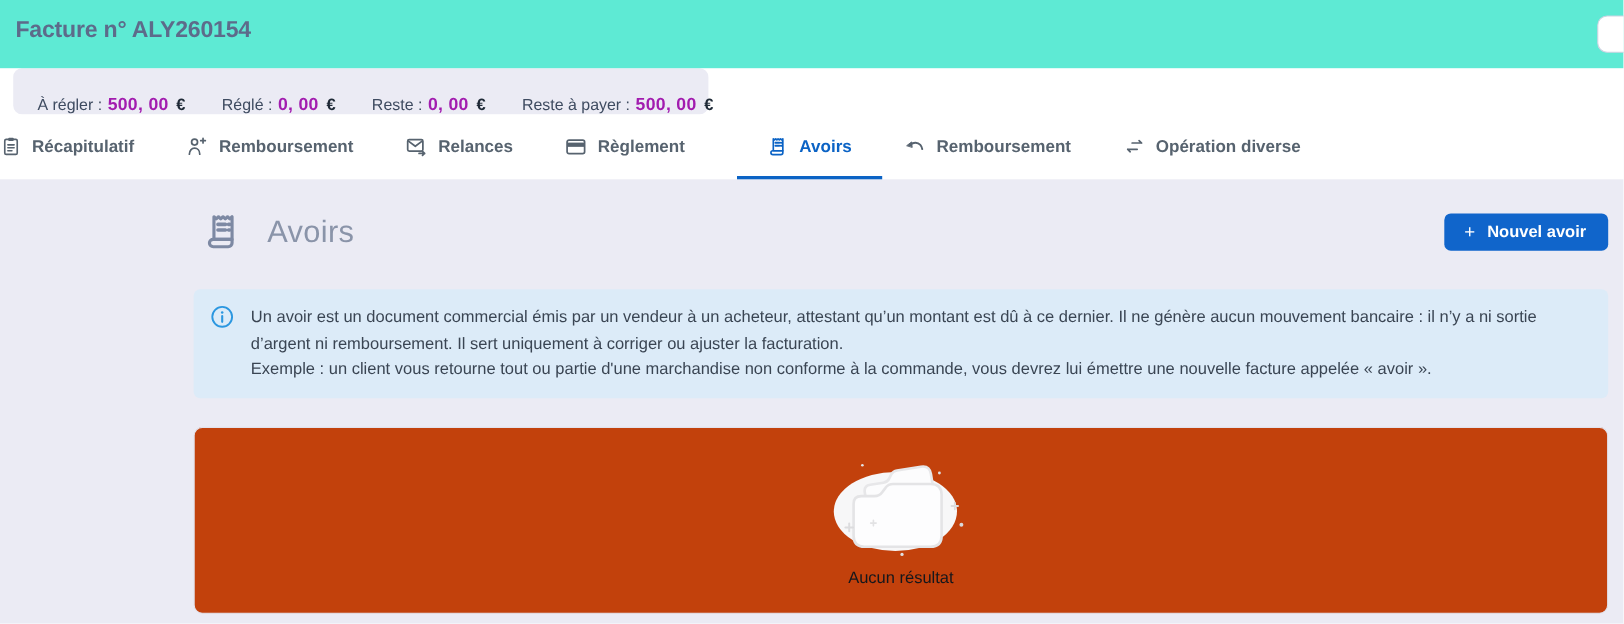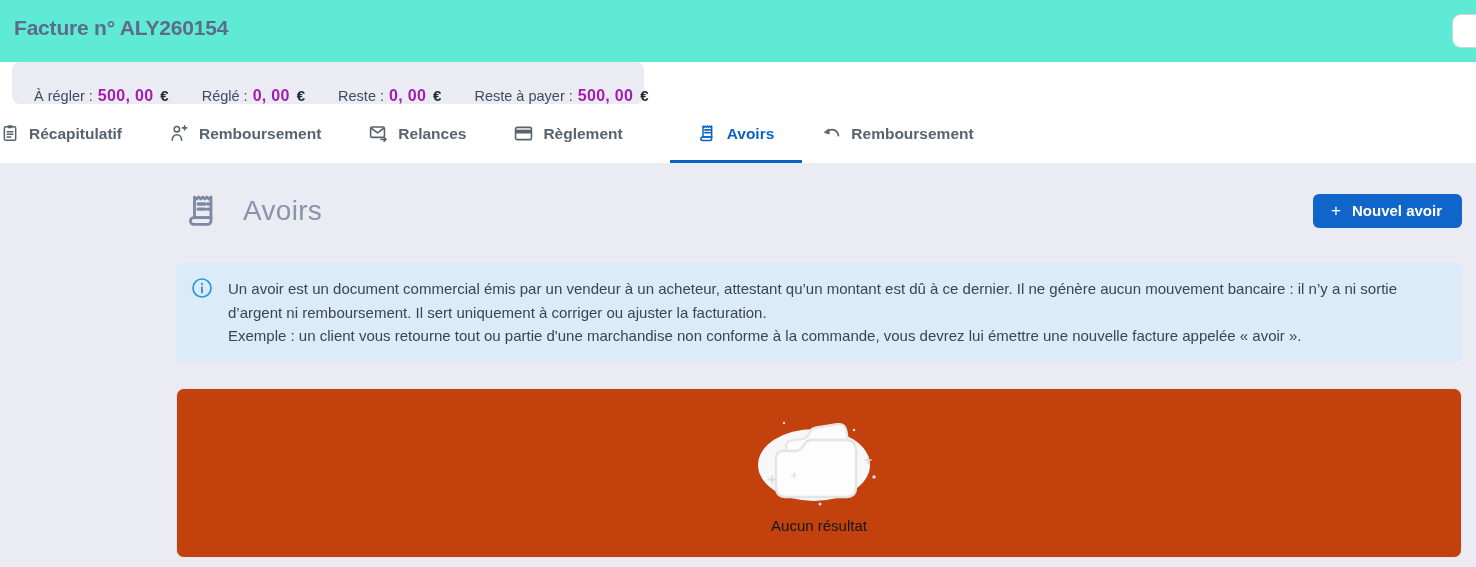--- a/index.html
+++ b/index.html
@@ -141,20 +141,29 @@
   <div class="tab">
     <span style="display:flex;">
       <svg width="21" height="21" viewBox="0 0 24 24" fill="none" stroke="currentColor" stroke-width="2" stroke-linecap="round" stroke-linejoin="round">
         <path d="M7.8 9.6 C10.6 6.9 15.3 7.1 17.9 9.9 C19 11.1 19.7 12.7 19.9 14.3"></path>
         <path d="M4 10.6 L8.8 6.9 L9.4 12.2 Z" fill="currentColor" stroke="currentColor" stroke-width="1"></path>
       </svg>
     </span>
     <span>Remboursement</span>
   </div>
 
+  <div class="tab">
+    <span style="display:flex;">
+      <svg width="21" height="21" viewBox="0 0 24 24" fill="none" stroke="currentColor" stroke-width="1.8" stroke-linecap="round" stroke-linejoin="round">
+        <path d="M9.4 8 H19.2 M19.2 8 L16.6 5.5"></path>
+        <path d="M14.6 14.6 H4.8 M4.8 14.6 L7.4 17.1"></path>
+      </svg>
+    </span>
+    <span>Opération diverse</span>
+  </div>
 </div>
 
 <div class="content">
 
   <div class="section-head">
     <div class="section-title-wrap">
       <span style="display:flex;">
         <svg width="38" height="40" viewBox="0 0 24 24" fill="none" stroke="currentColor" stroke-width="1.8" stroke-linecap="round" stroke-linejoin="round">
           <path d="M6 3.2 L7.3 4.4 L8.6 3.2 L9.9 4.4 L11.2 3.2 L12.5 4.4 L13.8 3.2 L15.1 4.4 L16.4 3.2 V16.2 H6 Z"></path>
           <path d="M8.3 7.6 H12.6 M14.4 7.6 H15.1" stroke-width="2.1"></path>

